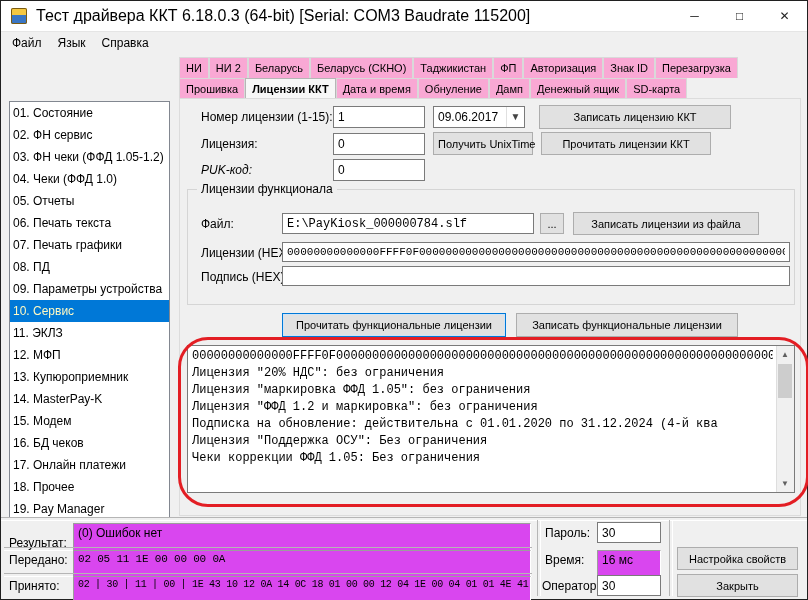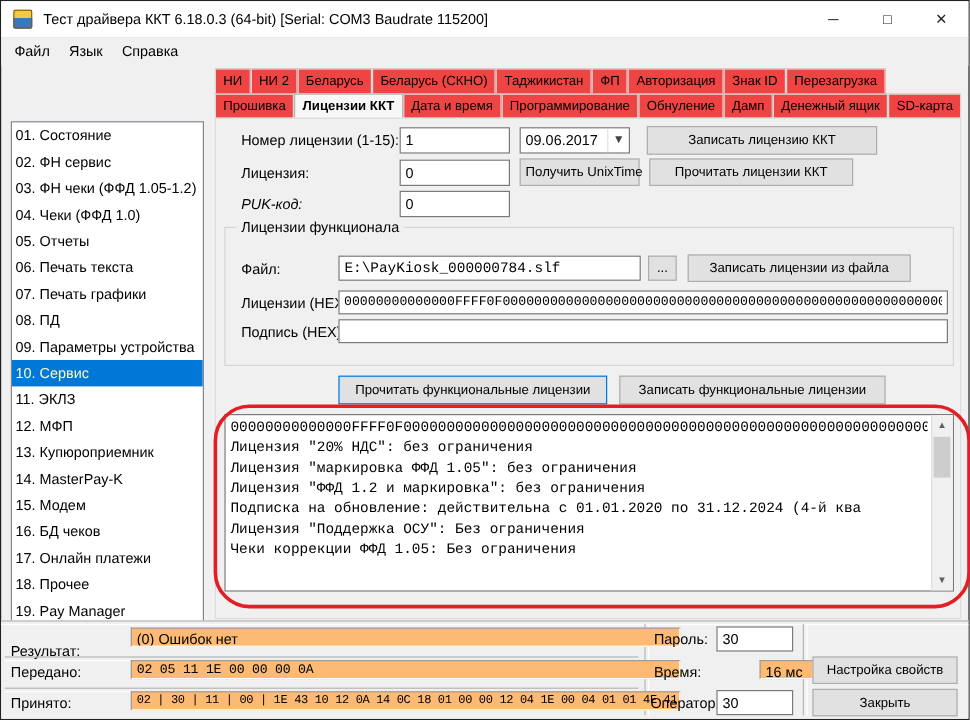--- a/index.html
+++ b/index.html
@@ -3,36 +3,36 @@
 <meta charset="utf-8">
 <style>
   html,body{margin:0;padding:0;}
   body{width:808px;height:600px;overflow:hidden;font-family:"Liberation Sans",sans-serif;font-size:12px;color:#000;background:#f0f0f0;}
   .window{position:absolute;inset:0;border:1px solid #202020;background:#f0f0f0;box-sizing:border-box;}
   .abs{position:absolute;box-sizing:border-box;}
 
   
   .titlebar{position:absolute;left:0;top:0;right:0;height:30px;background:#ffffff;display:flex;align-items:center;border-bottom:1px solid #e5e5e5;}
   .app-icon{width:16px;height:16px;margin:0 9px 0 10px;border-radius:2px;background:linear-gradient(180deg,#f5c842 0 45%,#3a76c4 45% 100%);box-shadow:inset 0 0 0 1px #7a5a10;flex:0 0 auto;}
-  .title-text{flex:1 1 auto;font-size:12px;white-space:nowrap;overflow:hidden;}
+  .title-text{flex:1 1 auto;font-size:16px;white-space:nowrap;overflow:hidden;}
   .win-controls{display:flex;height:30px;flex:0 0 auto;}
   .win-btn{width:45px;height:30px;display:flex;align-items:center;justify-content:center;font-size:12px;color:#222;cursor:default;}
 
   
   .menubar{position:absolute;left:0;top:31px;right:0;height:23px;background:#f0f0f0;padding-left:3px;}
   .menu-item{display:inline-block;padding:4px 8px;cursor:default;}
 
   
   .sidebar{position:absolute;left:8px;top:56px;width:161px;height:458px;background:#fff;border:1px solid #828790;box-sizing:border-box;overflow:hidden;margin-top:44px;}
   .side-item{height:22px;line-height:22px;padding-left:3px;white-space:nowrap;cursor:default;}
   .side-item.active{background:#0078d7;color:#fef9c3;}
 
   
   .tabrow{position:absolute;left:178px;width:622px;height:21px;display:flex;overflow:hidden;}
-  .tab{flex:0 0 auto;height:20px;line-height:20px;padding:0 6px;border:1px solid #d9d9d9;background:#ef4444;font-size:11px;white-space:nowrap;cursor:default;}
+  .tab{flex:0 0 auto;height:20px;line-height:20px;padding:0 6px;border:1px solid #d9d9d9;background:#f9a8d4;font-size:11px;white-space:nowrap;cursor:default;}
   .tab.active{background:#f7f7f7;border-color:#b6b6b6;font-weight:bold;}
   .tabpanel{position:absolute;left:178px;top:97px;width:622px;height:418px;border:1px solid #dcdcdc;background:#f0f0f0;box-sizing:border-box;}
 
   .label{position:absolute;white-space:nowrap;}
   .edit{position:absolute;height:22px;border:1px solid #7a7a7a;background:#fff;padding:0 4px;font-family:"Liberation Sans",sans-serif;font-size:12px;box-sizing:border-box;outline:none;}
   .edit.mono{font-family:"Liberation Mono",monospace;font-size:11px;}
   .btn{position:absolute;height:24px;background:#e1e1e1;border:1px solid #adadad;font-family:"Liberation Sans",sans-serif;font-size:11px;box-sizing:border-box;cursor:default;white-space:nowrap;padding:0 4px;}
   .btn.default{border:1px solid #0078d7;box-shadow:inset 0 0 0 1px #cfe4f7;}
   .combo{position:absolute;display:flex;align-items:center;border:1px solid #7a7a7a;background:#fff;box-sizing:border-box;}
   .combo-text{flex:1;padding-left:4px;}
@@ -42,21 +42,21 @@
   .group-legend{position:absolute;background:#f0f0f0;padding:0 4px;white-space:nowrap;}
 
   .output{position:absolute;left:186px;top:344px;width:608px;height:148px;background:#fff;border:1px solid #7a7a7a;box-sizing:border-box;}
   .output-text{position:absolute;left:0;top:0;right:17px;bottom:0;overflow:hidden;padding:2px 4px;font-family:"Liberation Mono",monospace;font-size:12px;line-height:17px;}
   .output-line{white-space:pre;overflow:hidden;}
   .scrollbar{position:absolute;right:0;top:0;bottom:0;width:17px;background:#f0f0f0;border-left:1px solid #dedede;}
   .sb-btn{position:absolute;left:0;width:16px;height:17px;text-align:center;font-size:8px;color:#606060;line-height:17px;}
   .sb-thumb{position:absolute;left:1px;width:14px;height:34px;top:18px;background:#cdcdcd;}
 
   .statusbar{position:absolute;left:0;top:516px;right:0;bottom:0;background:#f0f0f0;}
-  .sunken{position:absolute;height:16px;background:#fdba74;border:1px solid;border-color:#9d9d9d #ffffff #ffffff #9d9d9d;padding:2px 4px;box-sizing:border-box;white-space:nowrap;overflow:hidden;margin-left:36px;}
+  .sunken{position:absolute;height:28px;background:#d946ef;border:1px solid;border-color:#9d9d9d #ffffff #ffffff #9d9d9d;padding:2px 4px;box-sizing:border-box;white-space:nowrap;overflow:hidden;}
   .sunken.mono{font-family:"Liberation Mono",monospace;font-size:11px;letter-spacing:-0.2px;}
   .sunken.mono-sm{font-family:"Liberation Mono",monospace;font-size:10px;letter-spacing:-0.3px;}
   .hsep{position:absolute;height:2px;border-top:1px solid #b5b5b5;border-bottom:1px solid #fff;}
   .vsep{position:absolute;width:2px;border-left:1px solid #b5b5b5;border-right:1px solid #fff;}
 
   .annotation{position:absolute;left:177px;top:336px;width:625px;height:164px;border:3px solid #e31e24;border-radius:30px;pointer-events:none;z-index:20;}
 </style>
 </head>
 <body>
 
@@ -109,21 +109,20 @@
       <div class="tab">ФП</div>
       <div class="tab">Авторизация</div>
       <div class="tab">Знак ID</div>
       <div class="tab">Перезагрузка</div>
     </div>
   <div class="tabrow" style="top:77px;">
 
   <div class="tab">Прошивка</div>
       <div class="tab active">Лицензии ККТ</div>
       <div class="tab">Дата и время</div>
-      <div class="tab">Программирование</div>
       <div class="tab">Обнуление</div>
       <div class="tab">Дамп</div>
       <div class="tab">Денежный ящик</div>
       <div class="tab">SD-карта</div>
     </div>
 
   <div class="tabpanel"></div>
 
   <div class="label" style="left:200px;top:109px;">Номер лицензии (1-15):</div>
   <input class="edit abs" style="left: 332px; top: 105px; width: 92px;" value="1">

